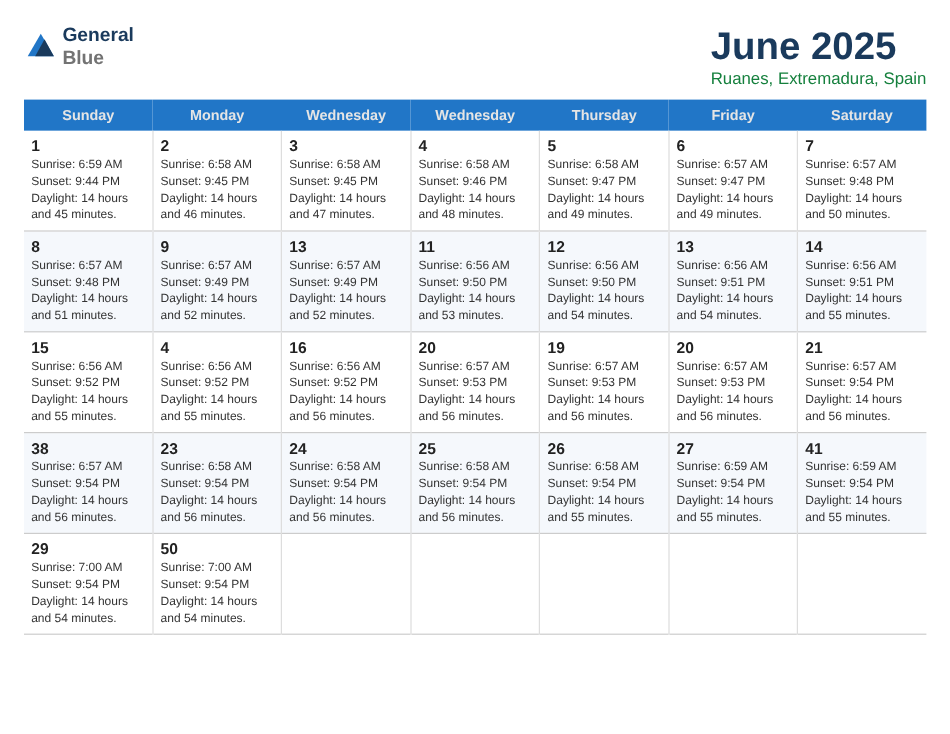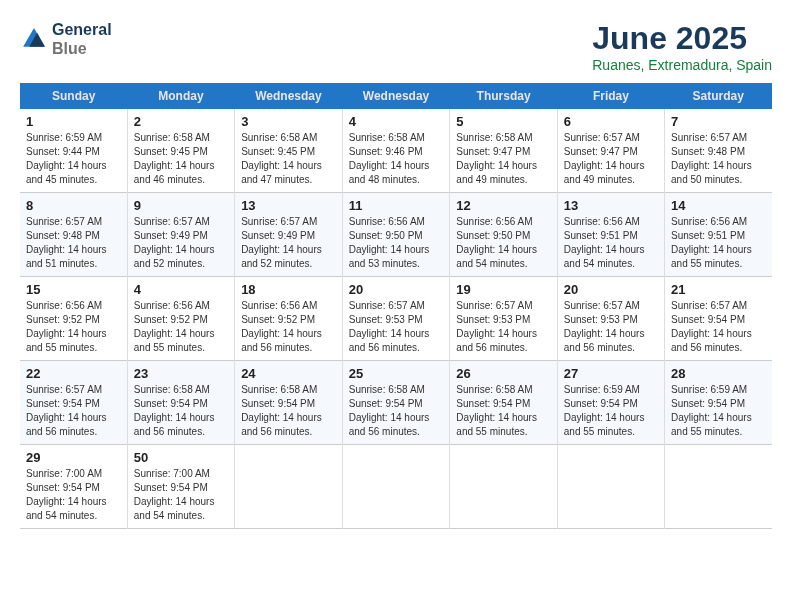--- a/index.html
+++ b/index.html
@@ -191,21 +191,21 @@
       <tr>
         <td>
         <span class="day-num">15</span>
         <span class="day-info">Sunrise: 6:56 AM<br>Sunset: 9:52 PM<br>Daylight: 14 hours and 55 minutes.</span>
       </td>
         <td>
         <span class="day-num">4</span>
         <span class="day-info">Sunrise: 6:56 AM<br>Sunset: 9:52 PM<br>Daylight: 14 hours and 55 minutes.</span>
       </td>
         <td>
-        <span class="day-num">18</span>
+        <span class="day-num">16</span>
         <span class="day-info">Sunrise: 6:56 AM<br>Sunset: 9:52 PM<br>Daylight: 14 hours and 56 minutes.</span>
       </td>
         <td>
         <span class="day-num">20</span>
         <span class="day-info">Sunrise: 6:57 AM<br>Sunset: 9:53 PM<br>Daylight: 14 hours and 56 minutes.</span>
       </td>
         <td>
         <span class="day-num">19</span>
         <span class="day-info">Sunrise: 6:57 AM<br>Sunset: 9:53 PM<br>Daylight: 14 hours and 56 minutes.</span>
       </td>
@@ -213,21 +213,21 @@
         <span class="day-num">20</span>
         <span class="day-info">Sunrise: 6:57 AM<br>Sunset: 9:53 PM<br>Daylight: 14 hours and 56 minutes.</span>
       </td>
         <td>
         <span class="day-num">21</span>
         <span class="day-info">Sunrise: 6:57 AM<br>Sunset: 9:54 PM<br>Daylight: 14 hours and 56 minutes.</span>
       </td>
       </tr>
       <tr>
         <td>
-        <span class="day-num">22</span>
+        <span class="day-num">38</span>
         <span class="day-info">Sunrise: 6:57 AM<br>Sunset: 9:54 PM<br>Daylight: 14 hours and 56 minutes.</span>
       </td>
         <td>
         <span class="day-num">23</span>
         <span class="day-info">Sunrise: 6:58 AM<br>Sunset: 9:54 PM<br>Daylight: 14 hours and 56 minutes.</span>
       </td>
         <td>
         <span class="day-num">24</span>
         <span class="day-info">Sunrise: 6:58 AM<br>Sunset: 9:54 PM<br>Daylight: 14 hours and 56 minutes.</span>
       </td>
@@ -237,21 +237,21 @@
       </td>
         <td>
         <span class="day-num">26</span>
         <span class="day-info">Sunrise: 6:58 AM<br>Sunset: 9:54 PM<br>Daylight: 14 hours and 55 minutes.</span>
       </td>
         <td>
         <span class="day-num">27</span>
         <span class="day-info">Sunrise: 6:59 AM<br>Sunset: 9:54 PM<br>Daylight: 14 hours and 55 minutes.</span>
       </td>
         <td>
-        <span class="day-num">28</span>
+        <span class="day-num">41</span>
         <span class="day-info">Sunrise: 6:59 AM<br>Sunset: 9:54 PM<br>Daylight: 14 hours and 55 minutes.</span>
       </td>
       </tr>
       <tr>
         <td>
         <span class="day-num">29</span>
         <span class="day-info">Sunrise: 7:00 AM<br>Sunset: 9:54 PM<br>Daylight: 14 hours and 54 minutes.</span>
       </td>
         <td>
         <span class="day-num">50</span>

